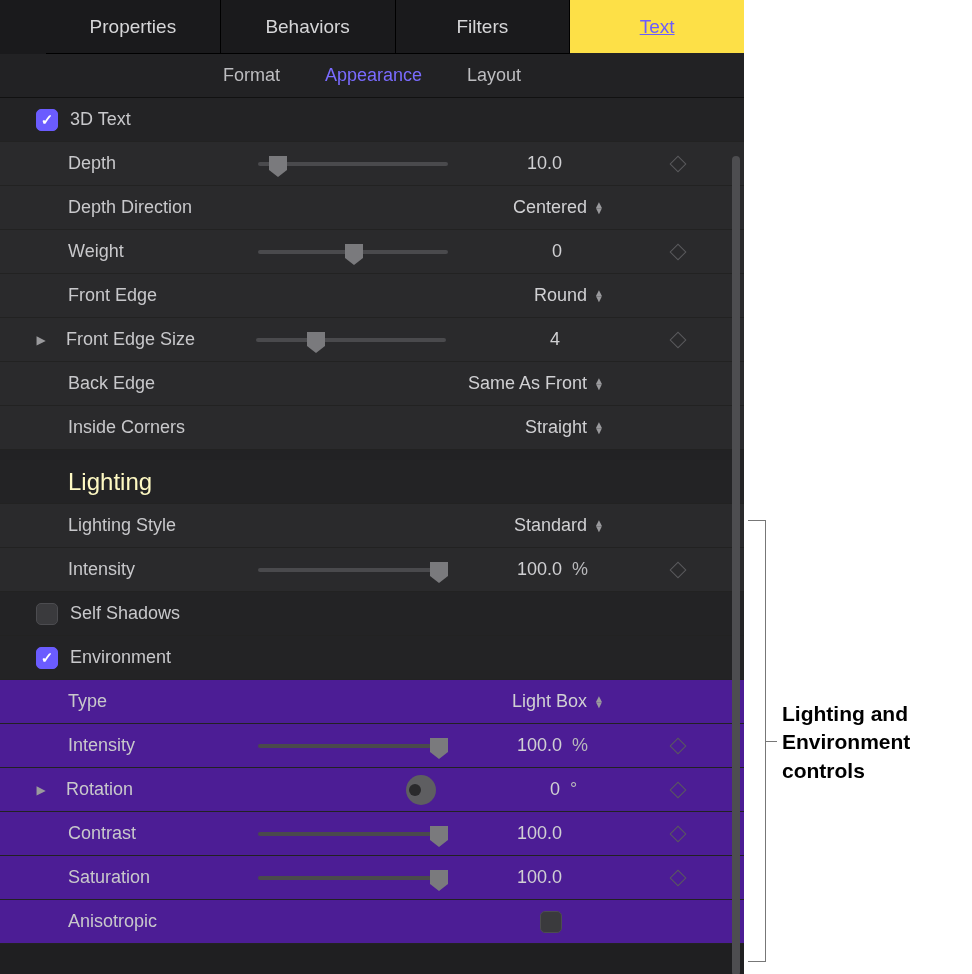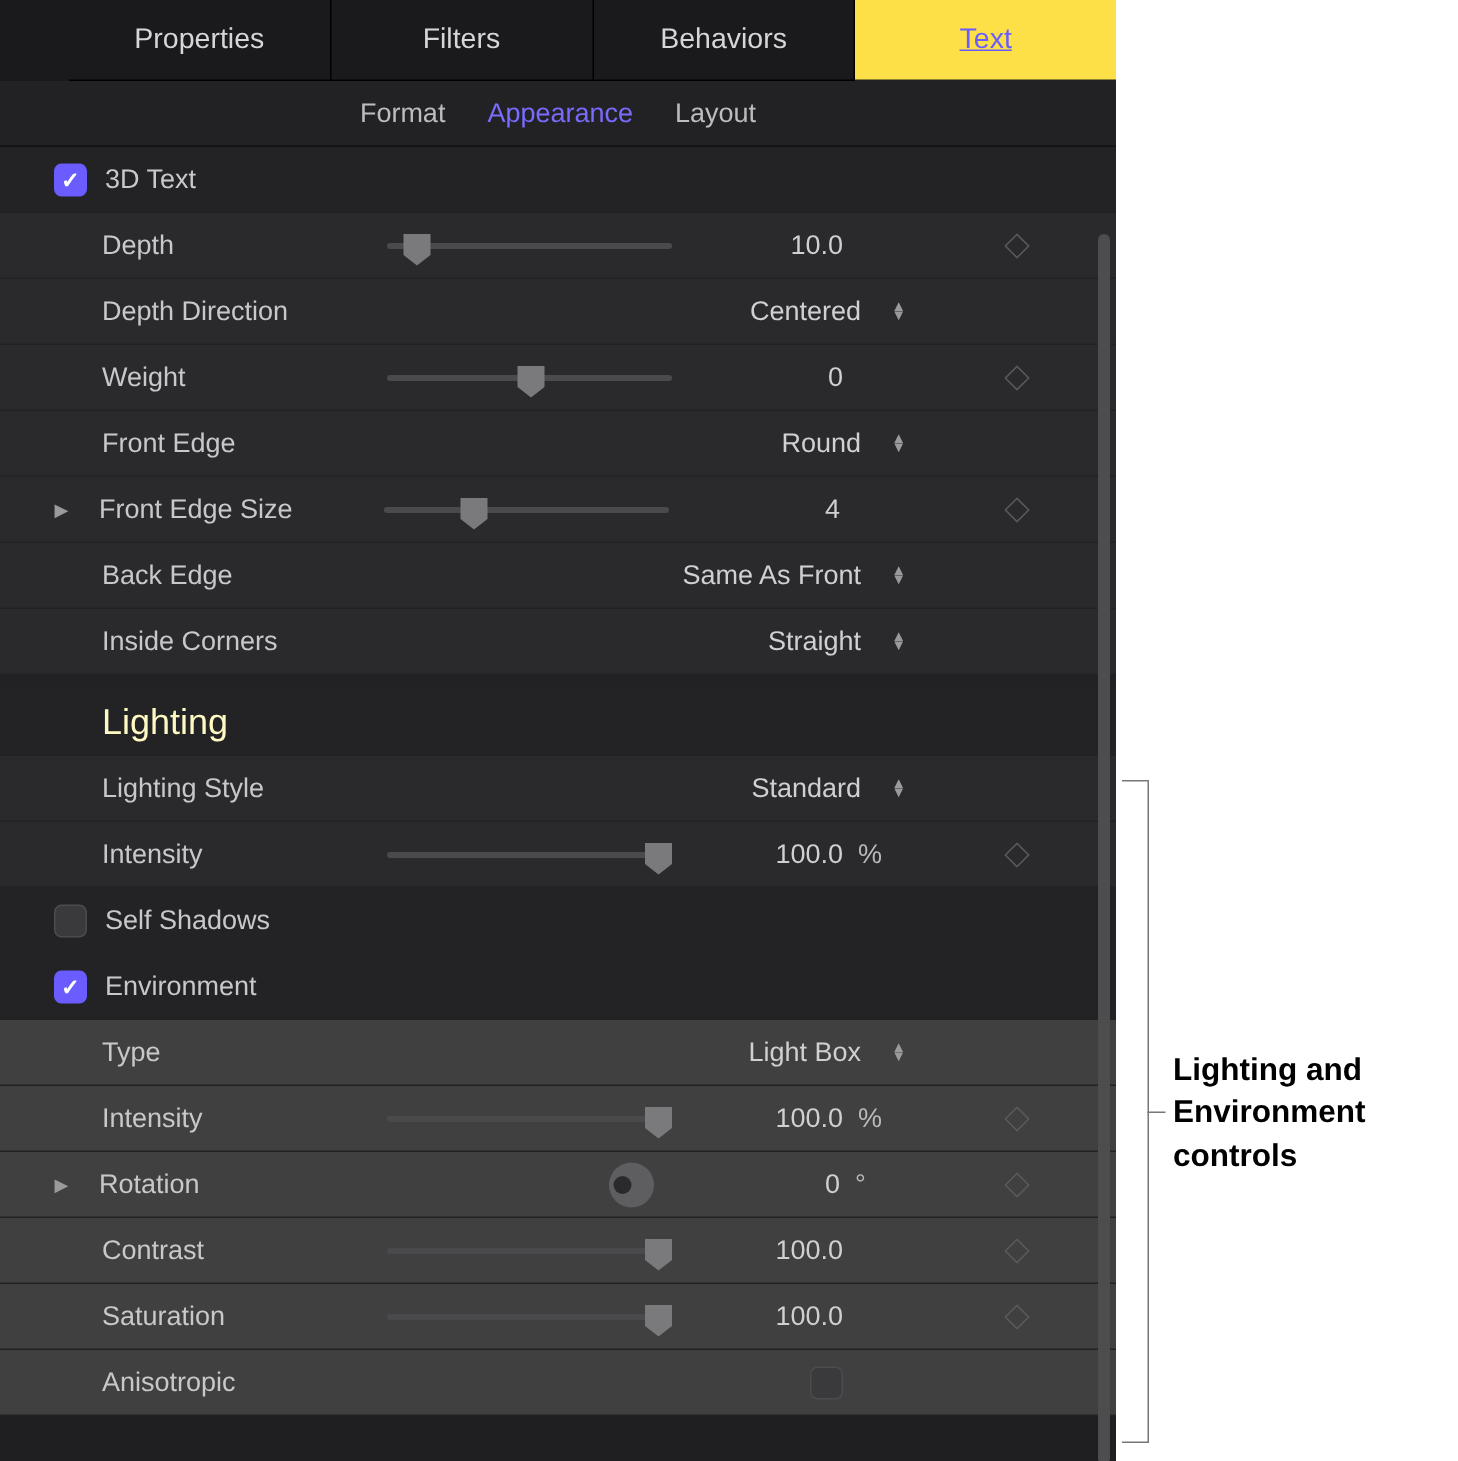--- a/index.html
+++ b/index.html
@@ -44,21 +44,21 @@
     background: #fde047;
     border-bottom: 1px solid #232325;
     text-decoration: underline;
   }
   
   .tabs-sub {
     height: 44px;
     display: flex;
     align-items: center;
     justify-content: center;
-    gap: 28px;
+    gap: 45px;
     background: #222224;
     border-bottom: 1px solid #111;
   }
   .tabs-sub .subtab {
     font-size: 18px;
     color: #bdbdc0;
     cursor: pointer;
   }
   .tabs-sub .subtab.active { color: #7a6bff; }
 
@@ -83,21 +83,21 @@
   
   .row {
     height: 44px;
     display: flex;
     align-items: center;
     padding-left: 36px;
     padding-right: 60px;
     background: #2a2a2c;
     border-bottom: 1px solid #222;
   }
-  .row.dark { background: #404040; }
+  .row.dark { background: #4c1d95; }
   .row.header { background: #232325; }
   .row .disclosure {
     width: 18px;
     display: flex;
     justify-content: center;
     align-items: center;
     color: #9a9a9d;
     font-size: 12px;
     margin-left: -4px;
     margin-right: 2px;
@@ -163,21 +163,21 @@
     text-align: left;
     padding-left: 4px;
   }
   .row .unit-gap { flex: 0 0 30px; }
 
   .row .dropdown-area {
     flex: 0 0 346px; 
     display: flex;
     justify-content: flex-end;
     align-items: center;
-    gap: 20px;
+    gap: 7px;
   }
   .row .dropdown-area .dd-text {
     font-size: 18px;
     color: #d0d0d3;
   }
   .stepper-icon {
     display: inline-flex;
     flex-direction: column;
     line-height: 6px;
     font-size: 10px;
@@ -267,22 +267,22 @@
     font-weight: bold;
   }
 </style>
 </head>
 <body>
 
 <div class="panel">
 
   <div class="tabs-main">
     <div class="tab">Properties</div>
+    <div class="tab">Behaviors</div>
     <div class="tab">Filters</div>
-    <div class="tab">Behaviors</div>
     <div class="tab active">Text</div>
   </div>
 
   <div class="tabs-sub">
     <div class="subtab">Format</div>
     <div class="subtab active">Appearance</div>
     <div class="subtab">Layout</div>
   </div>
 
   <div class="scroll">

